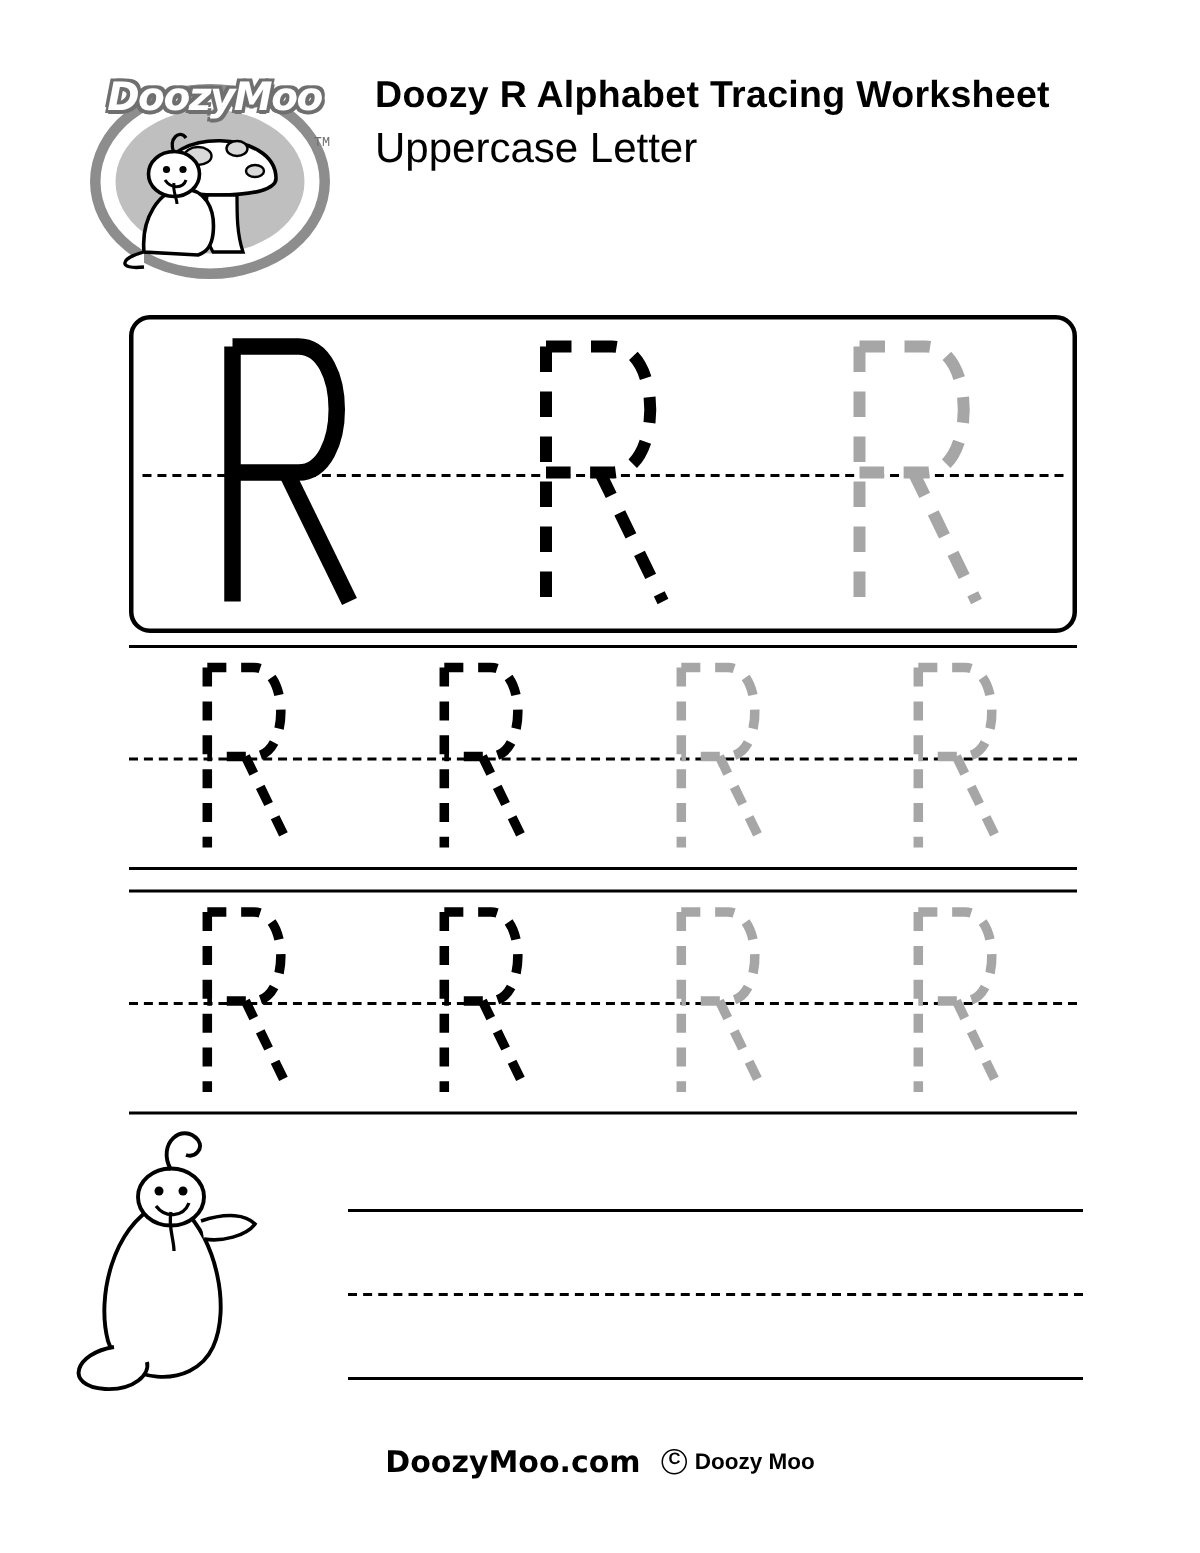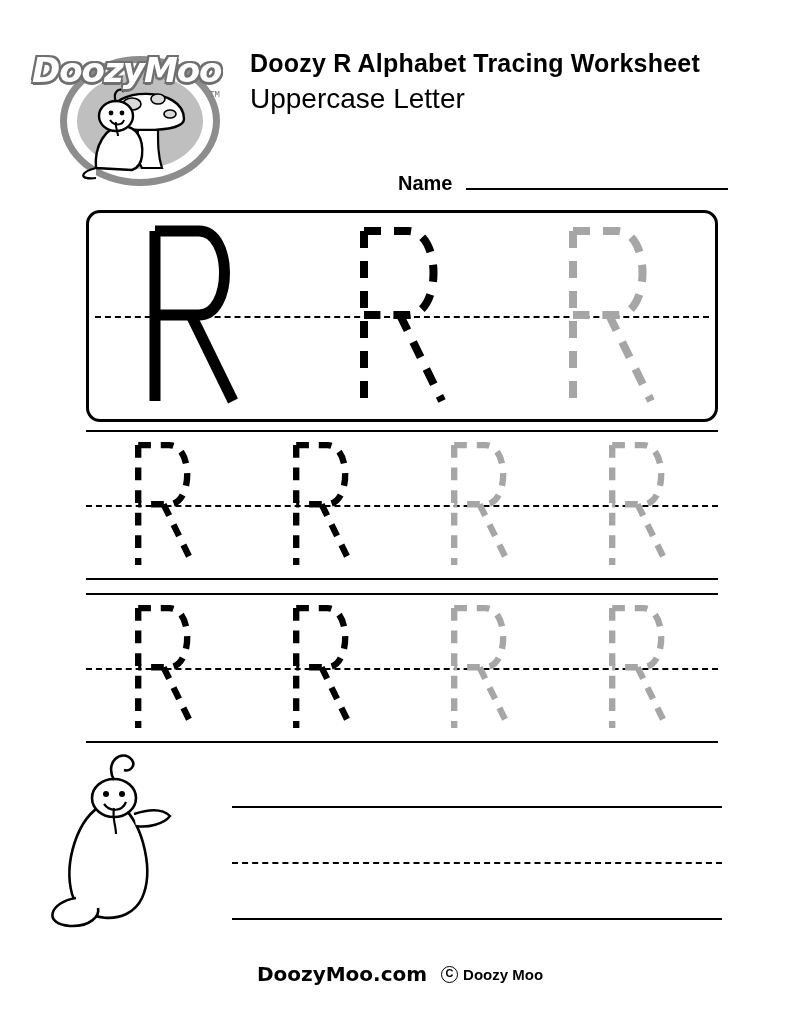--- a/index.html
+++ b/index.html
@@ -44,28 +44,28 @@
     position: absolute;
     left: 10px;
     top: 10px;
     right: 10px;
     bottom: 10px;
     border-radius: 50%;
     background: #bfbfbf;
   }
   .logo-wordmark {
     position: absolute;
-    left: 0px;
+    left: 16px;
     top: 22px;
     width: 190px;
-    text-align: left;
+    text-align: center;
     font-family: "DejaVu Sans", sans-serif;
     font-weight: bold;
     font-style: italic;
-    font-size: 34px;
+    font-size: 26px;
     color: #ffffff;
     text-shadow:
       -2px -2px 0 #6f6f6f, 2px -2px 0 #6f6f6f,
       -2px  2px 0 #6f6f6f, 2px  2px 0 #6f6f6f,
        0px  3px 0 #6f6f6f;
     letter-spacing: -1px;
     z-index: 5;
   }
   .logo-tm {
     position: absolute;
@@ -288,24 +288,20 @@
     </svg>
     <div class="logo-wordmark">DoozyMoo</div>
     <div class="logo-tm">TM</div>
   </div>
 
   <div class="title-block">
     <div class="title-main">Doozy R Alphabet Tracing Worksheet</div>
     <div class="title-sub">Uppercase Letter</div>
   </div>
 
-  <div class="name-row">
-    <span class="name-label">Name</span>
-    <span class="name-line"></span>
-  </div>
 
   <div class="row row-big">
     <div class="mid-dash"></div>
     <div class="letters">
 
       <div class="letter-slot">
         <svg width="120" height="190" viewBox="0 0 120 190">
           <path d="M22 10 L22 180" fill="none" stroke="#000" stroke-width="11" stroke-linecap="butt"></path>
           <path d="M22 10 L66 10 C100 10, 100 94, 66 94 L22 94" fill="none" stroke="#000" stroke-width="11" stroke-linejoin="round"></path>
           <path d="M58 94 L100 180" fill="none" stroke="#000" stroke-width="11"></path>

